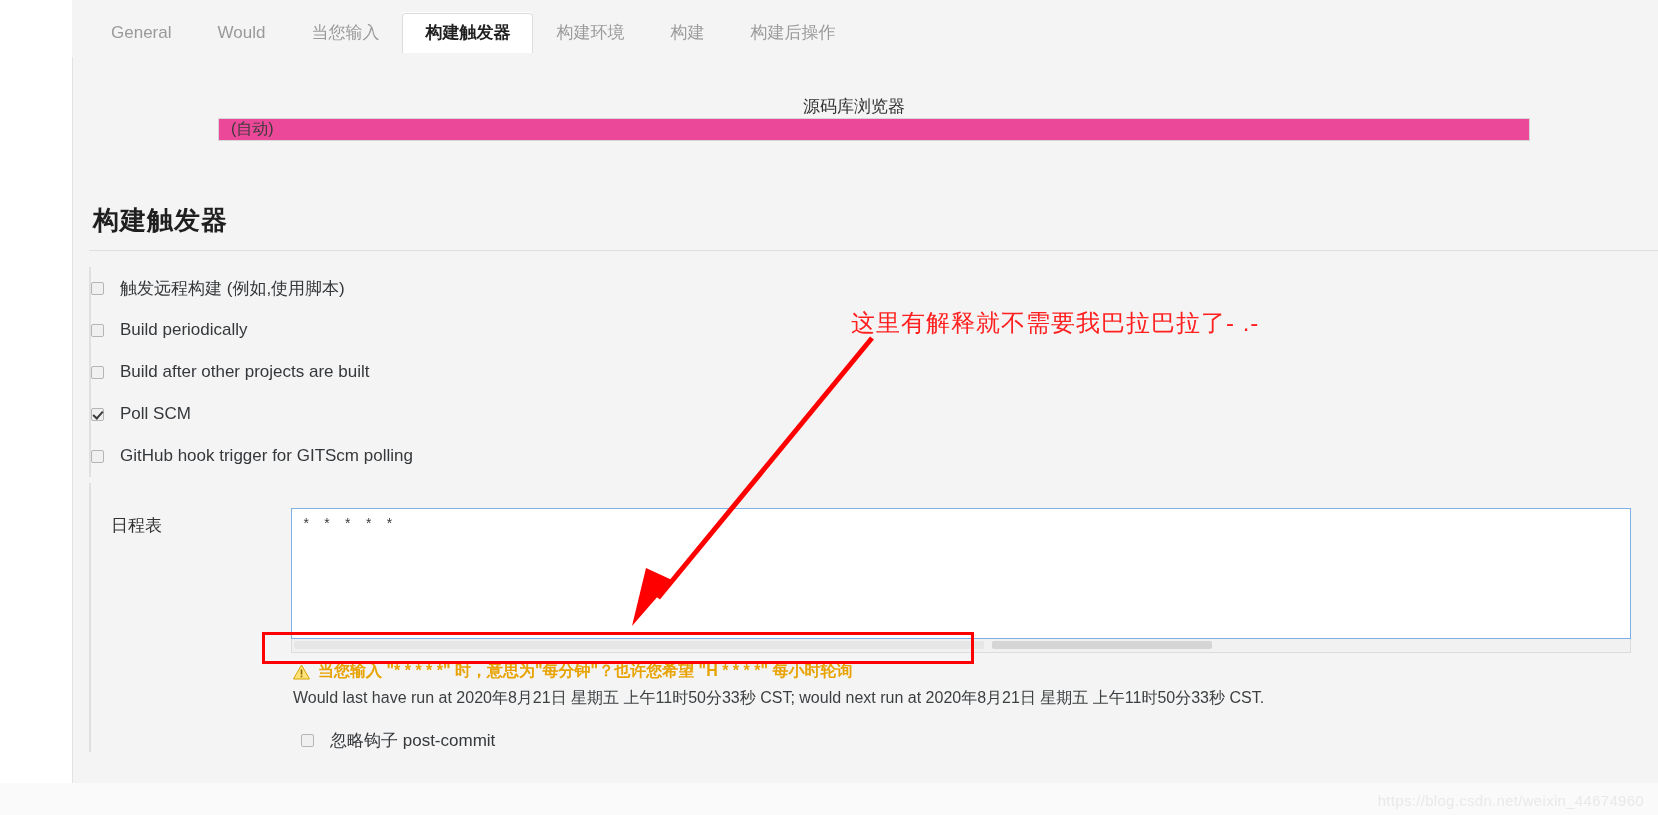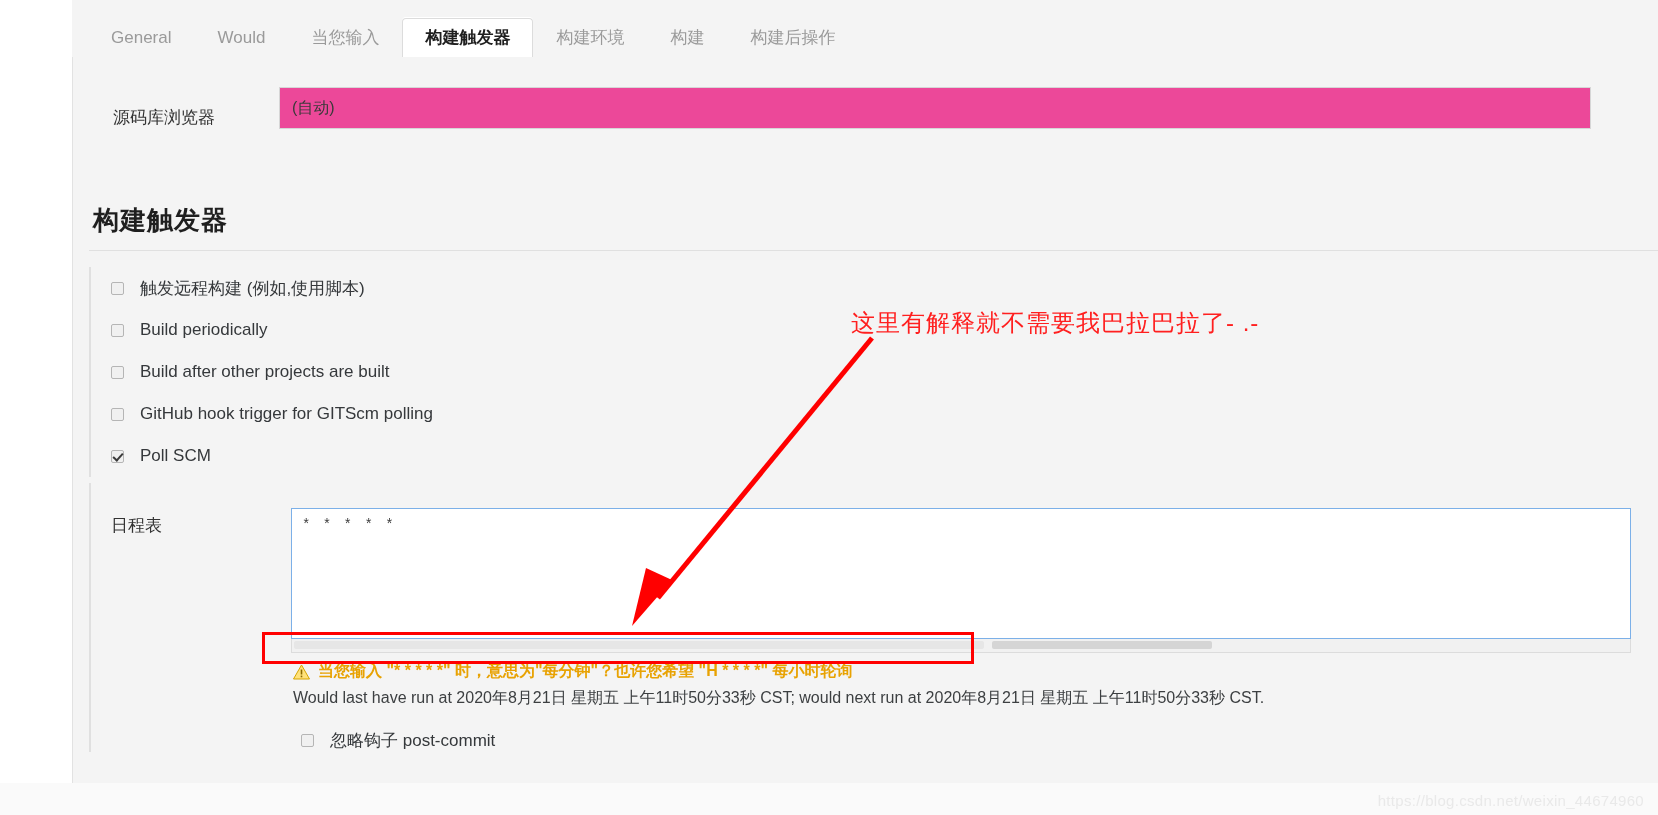--- a/index.html
+++ b/index.html
@@ -38,21 +38,21 @@
     left: 72px; top: 0;
     width: 1586px;
     height: 57px;
     background: #f4f4f4;
     border-bottom: 1px solid #dcdcdc;
   }
   #tabbar-inner {
     position: absolute;
     left: 16px; top: 12px;
     display: flex;
-    align-items: flex-end;
+    align-items: flex-start;
     height: 45px;
   }
   .tab {
     font-size: 17px;
     color: #9a9a9a;
     padding: 10px 22px 12px 22px;
     line-height: 1;
     white-space: nowrap;
     cursor: pointer;
     border: 1px solid transparent;
@@ -86,21 +86,22 @@
     left: 16px; top: 6px;
     width: 1570px;
     height: 118px;
   }
   #scm-row {
     position: absolute;
     left: 0; top: 22px;
     width: 1570px;
     height: 44px;
     display: flex;
-    align-items: flex-end;
+    align-items: center;
+    flex-direction: column;
   }
   #scm-label {
     width: 190px;
     font-size: 17px;
     color: #333333;
     padding-top: 10px;
     padding-left: 24px;
     box-sizing: border-box;
   }
   #scm-select {
@@ -134,21 +135,20 @@
 
   #trigger-list {
     margin-top: 16px;
     border-left: 2px solid #e0e0e0;
     padding-left: 0;
   }
   .check-row {
     display: flex;
     align-items: center;
     height: 42px;
-    padding-left: 20px;
     cursor: pointer;
   }
   .cbox {
     width: 13px;
     height: 13px;
     border: 1px solid #b5b5b5;
     background: #f0f0f0;
     border-radius: 2px;
     margin-right: 16px;
     flex: 0 0 auto;
@@ -352,27 +352,27 @@
           <span class="cbox"></span>
           <span class="check-label">Build periodically</span>
         </div>
 
         <div class="check-row">
           <span class="cbox"></span>
           <span class="check-label">Build after other projects are built</span>
         </div>
 
         <div class="check-row">
+          <span class="cbox checked"></span>
+          <span class="check-label">Poll SCM</span>
+        </div>
+
+        <div class="check-row">
           <span class="cbox"></span>
           <span class="check-label">GitHub hook trigger for GITScm polling</span>
-        </div>
-
-        <div class="check-row">
-          <span class="cbox checked"></span>
-          <span class="check-label">Poll SCM</span>
         </div>
 
       </div>
 
       <div id="schedule-block">
         <div id="schedule-row">
           <div id="schedule-label">日程表</div>
           <div id="schedule-field-wrap">
             <textarea id="schedule-textarea" spellcheck="false" style="">* * * * *</textarea>
             <div id="hscroll">

